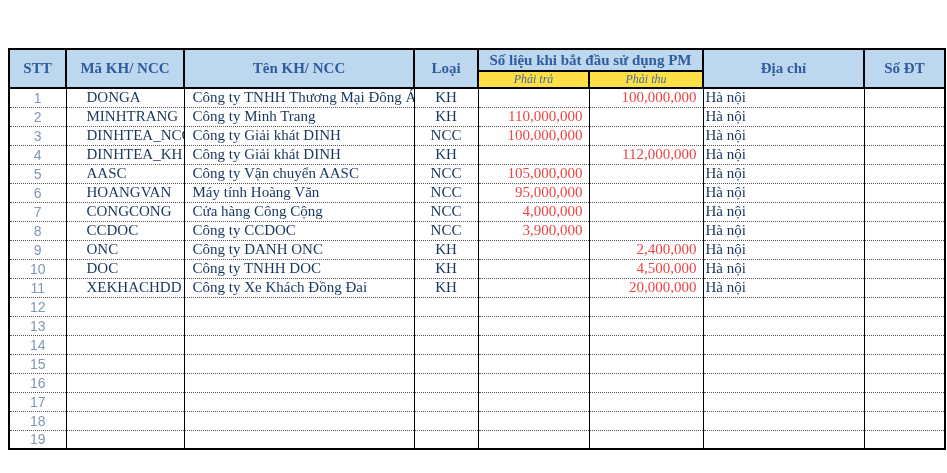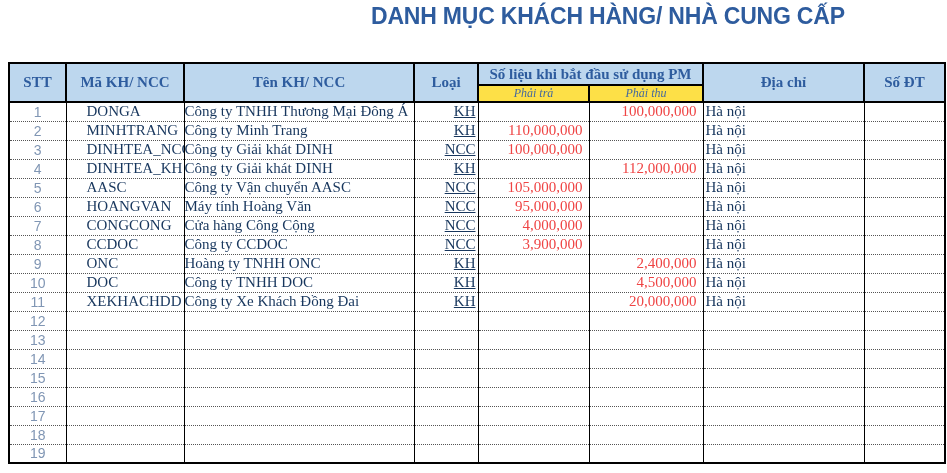--- a/index.html
+++ b/index.html
@@ -17,21 +17,21 @@
     font-family: "Liberation Sans", sans-serif;
     font-weight: bold;
     font-size: 23px;
     letter-spacing: -0.2px;
     color: #2E5C9E;
     white-space: nowrap;
   }
 
   table.sheet {
     position: absolute;
-    left: 8px; top: 62px;
+    left: 8px; top: 48px;
     width: 936px;
     border-collapse: collapse;
     table-layout: fixed;
     border: 2px solid #000;
   }
 
   thead th {
     background: #BDD7EE;
     border: 2px solid #000;
     color: #2E5C9E;
@@ -62,35 +62,34 @@
     overflow: hidden;
     white-space: nowrap;
   }
   tbody td.cell-stt {
     font-family: "Liberation Sans", sans-serif;
     font-size: 14px;
     color: #8096B4;
     text-align: center;
   }
   tbody td.cell-code  { padding-left: 20px; }
-  tbody td.cell-name  { padding-left: 0; }
-  tbody td.cell-type  { text-align: right; text-decoration: underline; }
+  tbody td.cell-name  { padding-left: 8px; }
+  tbody td.cell-type  { text-align: center; }
   tbody td.cell-amount {
     text-align: right;
     padding-right: 6px;
     color: #ef4444;
   }
   tbody td.cell-address { }
 </style>
 </head>
 <body>
 
 <div class="page">
 
-  <div class="title">DANH MỤC KHÁCH HÀNG/ NHÀ CUNG CẤP</div>
 
   <table class="sheet">
     <colgroup>
       <col style="width:57px">
       <col style="width:118px">
       <col style="width:230px">
       <col style="width:64px">
       <col style="width:111px">
       <col style="width:114px">
       <col style="width:161px">
@@ -188,21 +187,21 @@
           <td class="cell-name">Công ty CCDOC</td>
           <td class="cell-type">NCC</td>
           <td class="cell-amount">3,900,000</td>
           <td class="cell-amount"></td>
           <td class="cell-address">Hà nội</td>
           <td class="cell-phone"></td>
         </tr>
         <tr>
           <td class="cell-stt">9</td>
           <td class="cell-code">ONC</td>
-          <td class="cell-name">Hoàng ty TNHH ONC</td>
+          <td class="cell-name">Công ty DANH ONC</td>
           <td class="cell-type">KH</td>
           <td class="cell-amount"></td>
           <td class="cell-amount">2,400,000</td>
           <td class="cell-address">Hà nội</td>
           <td class="cell-phone"></td>
         </tr>
         <tr>
           <td class="cell-stt">10</td>
           <td class="cell-code">DOC</td>
           <td class="cell-name">Công ty TNHH DOC</td>

